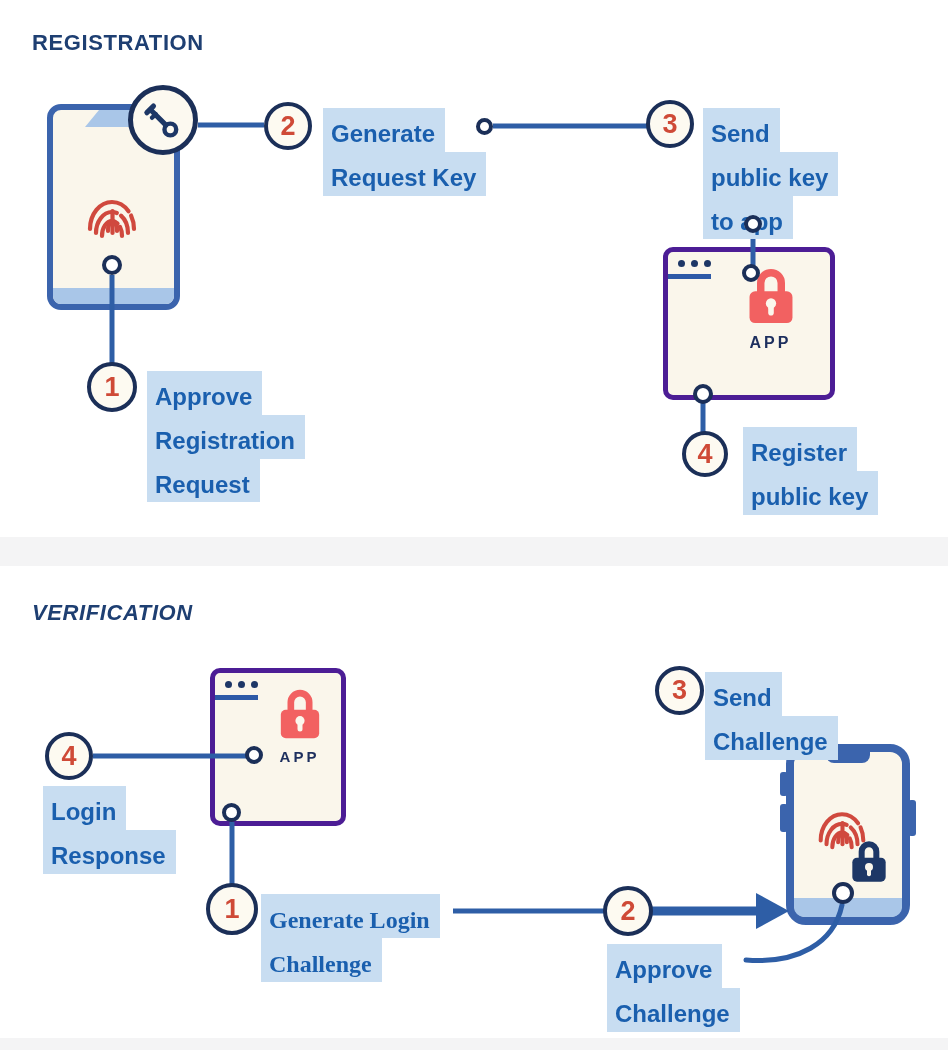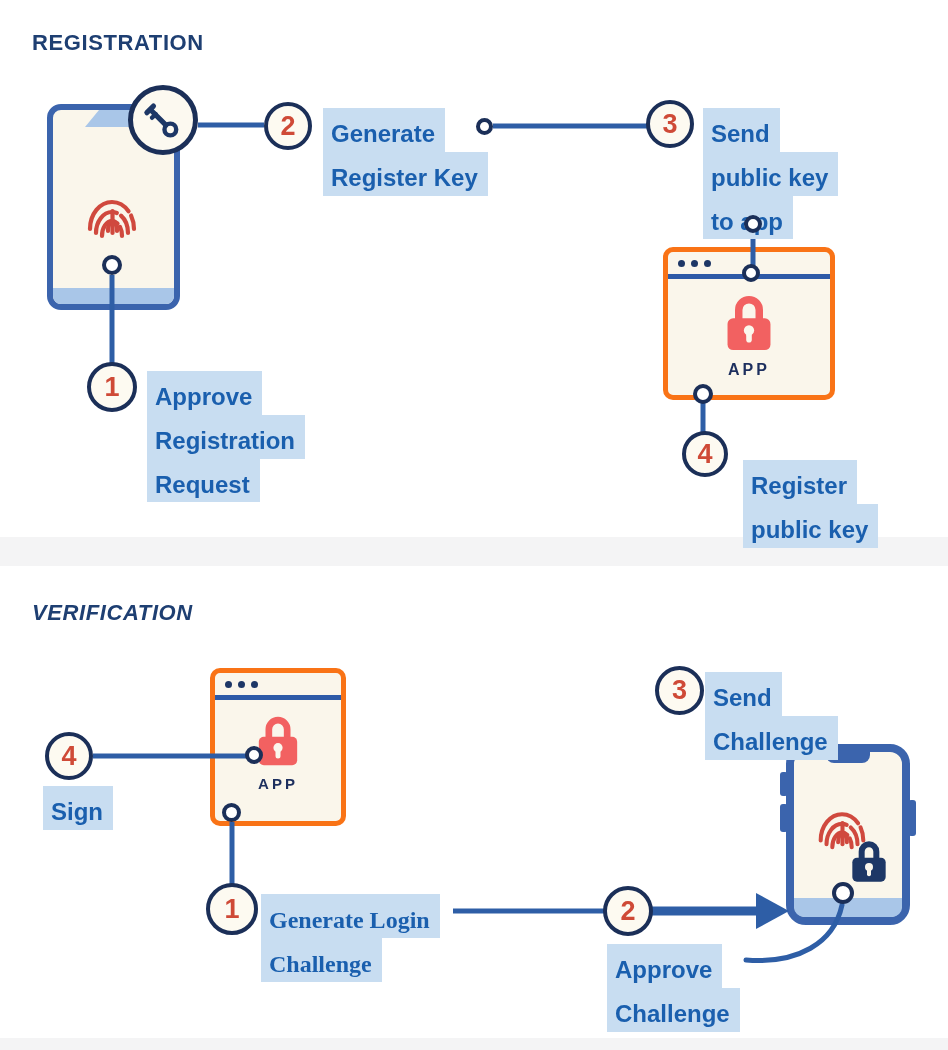--- a/index.html
+++ b/index.html
@@ -16,22 +16,22 @@
 
   
   .phone{position:absolute;background:#faf6eb;border:6px solid #3b64ad;border-radius:14px;z-index:2;}
   .phone-b{position:absolute;background:#faf6eb;border:8px solid #3b64ad;border-radius:20px;z-index:2;}
   .notch-a{position:absolute;background:#a9c6e8;clip-path:polygon(14px 0,100% 0,100% 100%,0 100%);}
   .notch-b{position:absolute;background:#3b64ad;border-radius:0 0 8px 8px;}
   .phone-bar{position:absolute;background:#a9c6e8;}
   .side-btn{position:absolute;background:#3b64ad;z-index:1;border-radius:3px;}
 
   
-  .browser{position:absolute;background:#faf6eb;border:5px solid #f97316;border-radius:10px;z-index:2;
-    display:flex;flex-direction:column;}
+  .browser{position:absolute;background:#faf6eb;border:5px solid #4c1d95;border-radius:10px;z-index:2;
+    display:flex;flex-direction:row;}
   .browser-bar{height:22px;border-bottom:5px solid #2e5aa7;display:flex;align-items:center;
     padding-left:10px;gap:6px;flex:0 0 auto;}
   .wdot{width:7px;height:7px;border-radius:50%;background:#1d3766;display:block;}
   .browser-body{flex:1;display:flex;flex-direction:column;align-items:center;}
   .app-label{font-size:16px;font-weight:700;letter-spacing:3px;color:#1d2f5e;}
 
   
   .step-circle{position:absolute;background:#fdfaf1;border:4px solid #1b2f58;border-radius:50%;
     display:flex;align-items:center;justify-content:center;z-index:4;box-sizing:border-box;}
   .step-num{color:#cf4a37;font-weight:700;font-size:27px;line-height:1;}
@@ -101,21 +101,21 @@
         <path d="M20 22 L15 27" stroke-width="6"></path>
       </g>
     </svg>
   </div>
 
   <div class="step-circle" style="left:264px;top:102px;width:48px;height:48px;">
     <span class="step-num">2</span>
   </div>
   <div class="label-col" style="left:323px;top:108px;">
     <span class="hl">Generate</span>
-    <span class="hl">Register Key</span>
+    <span class="hl">Request Key</span>
   </div>
   <div class="node" style="left:476px;top:118px;width:17px;height:17px;"></div>
 
   <div class="step-circle" style="left:646px;top:100px;width:48px;height:48px;">
     <span class="step-num">3</span>
   </div>
   <div class="label-col" style="left:703px;top:108px;">
     <span class="hl">Send</span>
     <span class="hl">public key</span>
     <span class="hl">to app</span>
@@ -137,40 +137,41 @@
       </svg>
       <div class="app-label" style="margin-top:6px;">APP</div>
     </div>
   </div>
   <div class="node" style="left:742px;top:264px;width:18px;height:18px;"></div>
   <div class="node" style="left:693px;top:384px;width:20px;height:20px;"></div>
 
   <div class="step-circle" style="left:682px;top:431px;width:46px;height:46px;">
     <span class="step-num">4</span>
   </div>
-  <div class="label-col" style="left:743px;top:460px;text-align:right;">
+  <div class="label-col" style="left:743px;top:427px;text-align:right;">
     <span class="hl">Register</span>
     <span class="hl">public key</span>
   </div>
 
   <div class="node" style="left:102px;top:255px;width:20px;height:20px;"></div>
   <div class="step-circle" style="left:87px;top:362px;width:50px;height:50px;">
     <span class="step-num">1</span>
   </div>
   <div class="label-col" style="left:147px;top:371px;">
     <span class="hl">Approve</span>
     <span class="hl">Registration</span>
     <span class="hl">Request</span>
   </div>
 
   <div class="step-circle" style="left:45px;top:732px;width:48px;height:48px;">
     <span class="step-num">4</span>
   </div>
   <div class="label-col" style="left:43px;top:786px;">
-    <span class="hl">Sign</span>
+    <span class="hl">Login</span>
+    <span class="hl">Response</span>
   </div>
 
   <div class="browser" style="left:210px;top:668px;width:126px;height:148px;">
     <div class="browser-bar">
       <span class="wdot"></span>
       <span class="wdot"></span>
       <span class="wdot"></span>
     </div>
     <div class="browser-body">
       <svg style="margin-top:12px;" width="50" height="58" viewBox="0 0 60 66">

